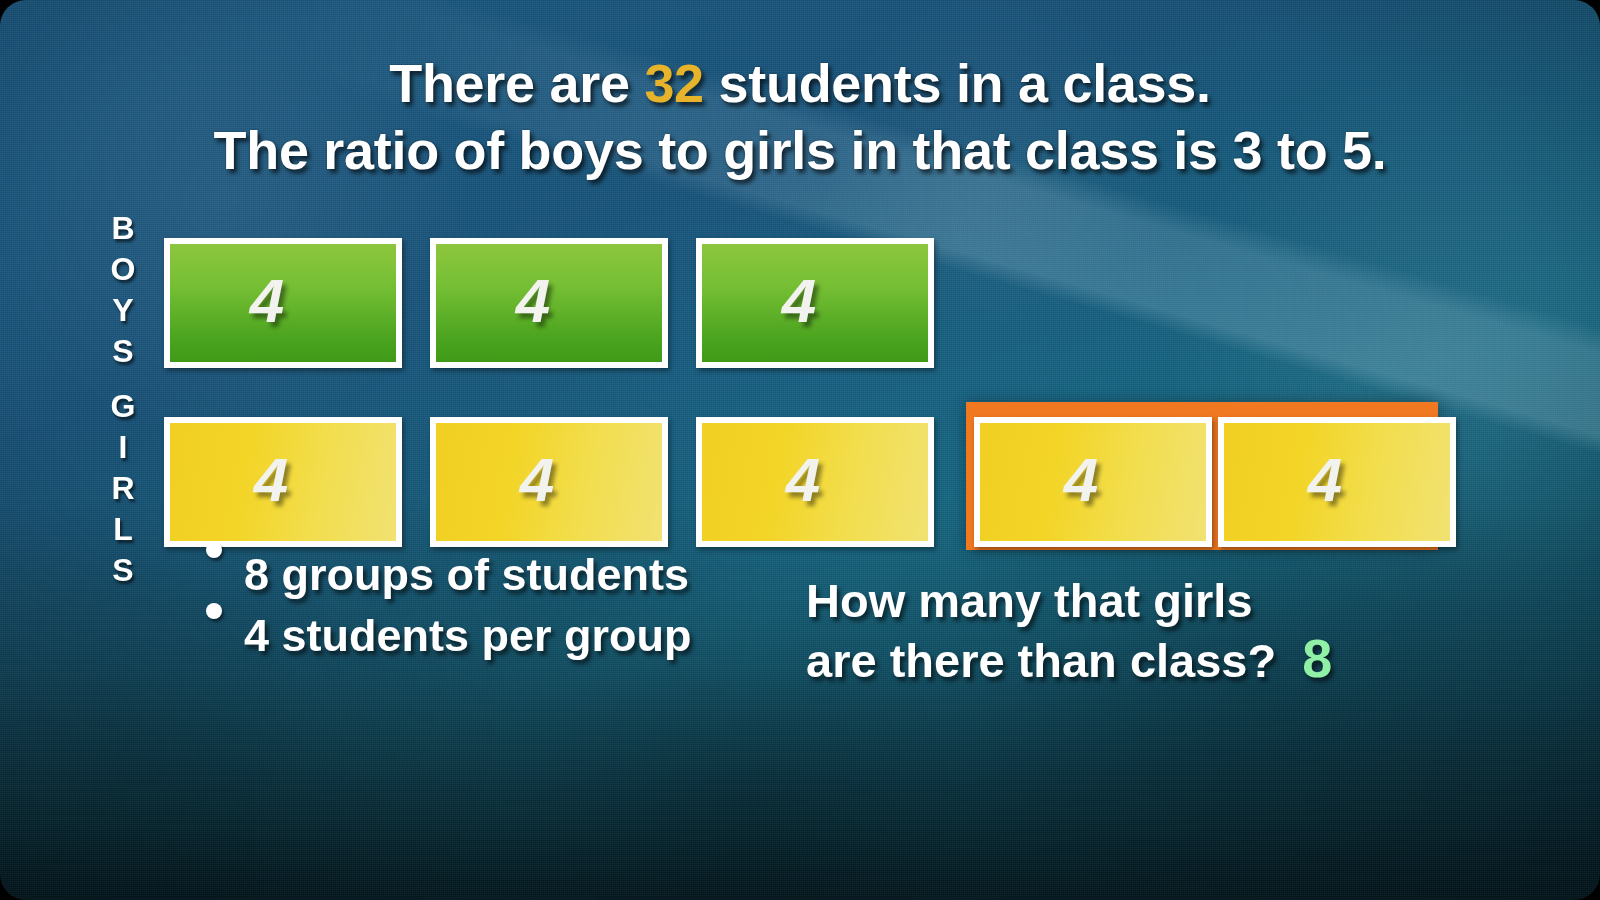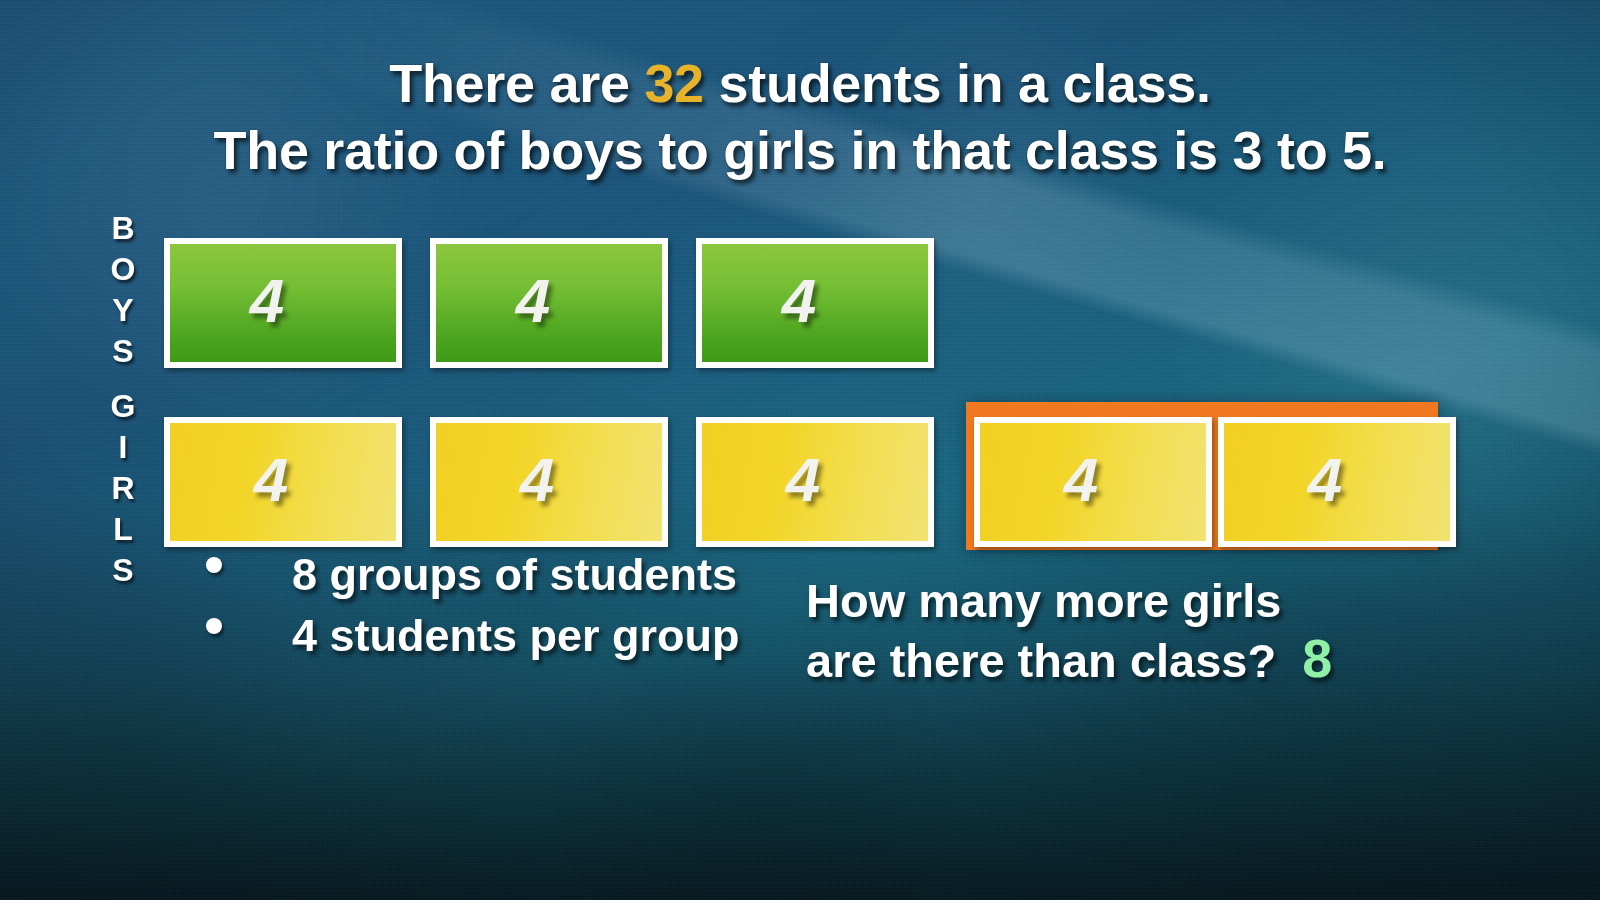--- a/index.html
+++ b/index.html
@@ -27,20 +27,21 @@
          rgba(0,6,10,0.80) 100%),
       
       linear-gradient(to bottom,
          rgba(10,40,62,0) 0%,
          rgba(10,40,62,0) 55%,
          rgba(9,45,58,0.35) 75%,
          rgba(6,38,48,0.72) 90%,
          rgba(4,28,36,0.92) 100%),
       
       linear-gradient(160deg, #1d5c86 0%, #19557d 30%, #176b86 60%, #10556c 85%, #0b3b4e 100%);
+    border-radius: 26px;
   }
 
   
   #tex-a, #tex-b, #tex-c {
     position: absolute;
     inset: 0;
     pointer-events: none;
   }
   #tex-a {
     background-image:
@@ -163,23 +164,22 @@
 
   
   #bullets {
     position: absolute;
     left: 206px;
     top: 552px;
     z-index: 6;
   }
   .bullet-row {
     display: flex;
-    align-items: center;
+    align-items: flex-start;
     margin-bottom: 16px;
-    gap: 48px;
   }
   .bullet-dot {
     width: 16px;
     height: 16px;
     border-radius: 50%;
     background: #ffffff;
     margin-right: 22px;
     flex: 0 0 auto;
     box-shadow: 2px 3px 3px rgba(0,0,0,0.48);
     position: relative;
@@ -283,17 +283,17 @@
       <span class="bullet-dot"></span>
       <span class="bullet-text">8 groups of students</span>
     </div>
     <div class="bullet-row">
       <span class="bullet-dot"></span>
       <span class="bullet-text">4 students per group</span>
     </div>
   </div>
 
   <div id="question">
-    <div class="q-line">How many more girls</div>
+    <div class="q-line">How many that girls</div>
     <div class="q-line"><span>are there than class?</span><span id="answer-value">8</span></div>
   </div>
 
 </div>
 
 </body></html>

